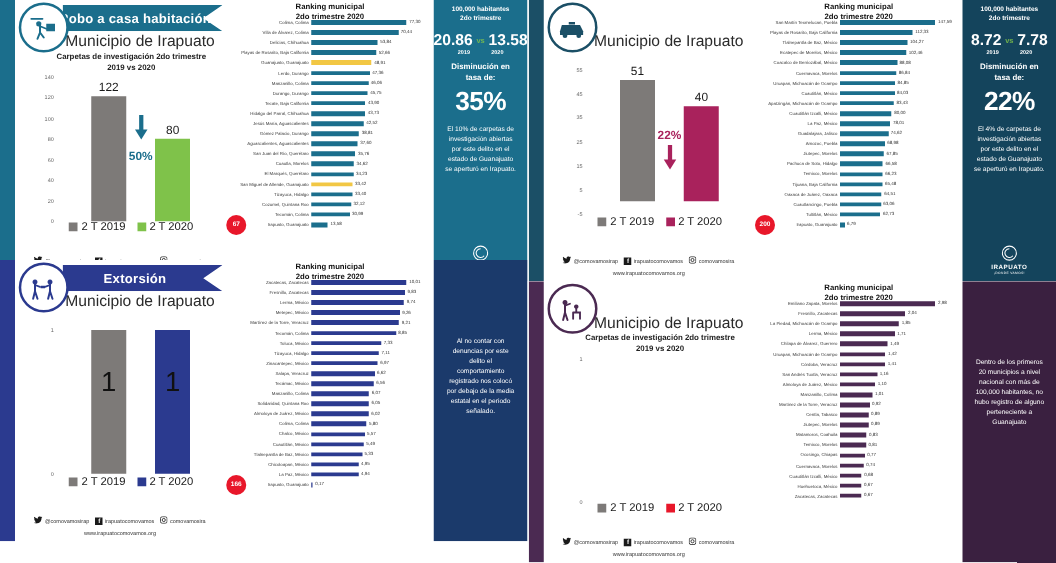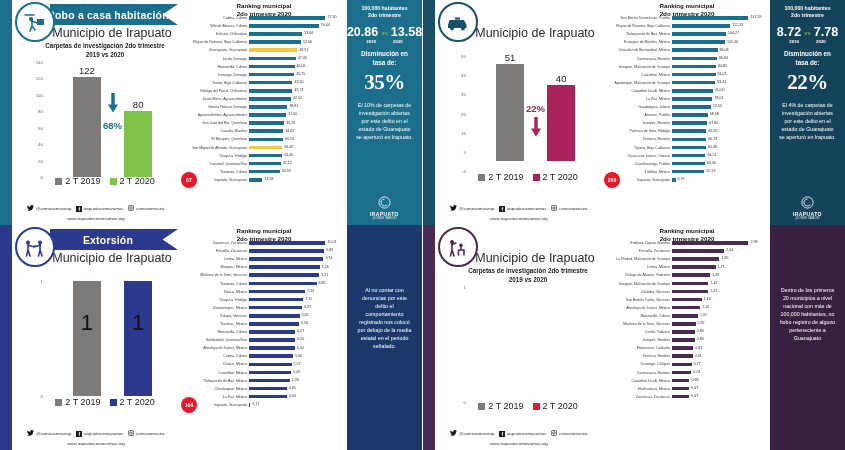--- a/index.html
+++ b/index.html
@@ -1,21 +1,21 @@
 <!DOCTYPE html>
 <html><head>
 <meta charset="utf-8">
 <style>
   html,body{margin:0;padding:0;background:#fff;}
   body{width:845px;height:450px;overflow:hidden;font-family:"Liberation Sans",sans-serif;}
   .page{position:relative;width:845px;height:450px;}
 
   
   .quad{position:absolute;width:422px;height:225px;overflow:hidden;background:#ffffff;}
-  .q1{left:0;top:0}.q2{left:423px;top:0}.q3{left:0;top:225px}.q4{left:423px;top:225px}
+  .q1{left:0;top:0}.q2{left:423px;top:0}.q3{left:0;top:208px}.q4{left:423px;top:225px}
 
   .leftbar{position:absolute;left:0;top:0;width:12px;height:225px;}
   .chartcol{position:absolute;left:12px;top:0;width:168px;height:225px;}
   .rankcol{position:absolute;left:181px;top:0;width:166px;height:225px;}
   .statcol{position:absolute;left:347px;top:0;width:75px;height:225px;color:#fff;}
 
   
   .ribbon{position:absolute;left:38px;top:4px;height:21px;width:128px;
     display:flex;align-items:center;justify-content:center;}
   .ribbon .rb{position:absolute;left:0;top:0;right:0;bottom:0;
@@ -67,21 +67,21 @@
   .fbico{width:6px;height:6px;background:#1a1a1a;color:#fff;font-size:5px;line-height:6px;
      text-align:center;font-weight:bold;display:inline-block;}
 
   
   .stat-h{padding:5px 4px 0;text-align:center;font-size:5.2px;font-weight:bold;line-height:1.4;}
   .stat-nums{display:flex;align-items:flex-start;justify-content:center;gap:3px;padding-top:6px;}
   .bignum{font-size:12.5px;font-weight:bold;line-height:1;}
   .vs{font-size:6px;font-weight:bold;opacity:.85;padding-top:4px;}
   .yrs{display:flex;justify-content:center;gap:17px;font-size:4.4px;font-weight:bold;padding-top:1px;}
   .stat-dis{text-align:center;font-size:6.3px;font-weight:bold;padding-top:6px;line-height:1.35;}
-  .stat-big{text-align:center;font-size:21px;font-weight:bold;padding-top:3px;letter-spacing:-.5px;font-family:Liberation Serif, serif;}
+  .stat-big{text-align:center;font-size:21px;font-weight:bold;padding-top:3px;letter-spacing:-.5px;}
   .stat-note{text-align:center;font-size:5.3px;padding:7px 9px 0;line-height:1.5;}
   .logo{position:absolute;left:0;bottom:5px;width:100%;text-align:center;}
   .logo .lg1{font-size:12px;line-height:1}
   .logo .lg2{font-size:5px;font-weight:bold;letter-spacing:.4px;}
   .logo .lg3{font-size:2.6px;letter-spacing:.3px;}
 </style>
 </head>
 <body>
 
 <div class="page" id="page">
@@ -114,21 +114,21 @@
             <span style="top: 42.8571%;">80</span>
             <span style="top: 28.5714%;">100</span>
             <span style="top: 14.2857%;">120</span>
             <span style="top: 0%;">140</span>
           </div>
           <div class="bars">
             <div class="bar" style="left: 21%; width: 22%; height: 87.1429%; bottom: 0%; background: rgb(125, 122, 120);"></div>
             <div class="barlabel" style="left: 32%; bottom: calc(87.1429% + 1px);">122</div>
             <div class="bar" style="left: 61%; width: 22%; height: 57.1429%; bottom: 0%; background: rgb(127, 194, 74);"></div>
             <div class="barlabel" style="left: 72%; bottom: calc(57.1429% + 1px);">80</div>
-            <div class="deltapct" style="left: 52%; color: rgb(27, 110, 140); bottom: 40%;">68%</div>
+            <div class="deltapct" style="left: 52%; color: rgb(27, 110, 140); bottom: 40%;">50%</div>
             <div class="arrow" style="left: 52%; bottom: 52%;"><svg width="11" height="20" viewBox="0 0 11 20">
                 <path d="M5.5 0 L5.5 13" stroke="#1b6e8c" stroke-width="3.4"></path>
                 <path d="M0.5 11.5 L5.5 19.5 L10.5 11.5 Z" fill="#1b6e8c"></path>
               </svg></div>
           </div>
         </div>
         <div class="legend" style="top: 176px;">
           <div class="li">
             <span class="sw" style="background: rgb(125, 122, 120);"></span>
             <span>2 T 2019</span>

